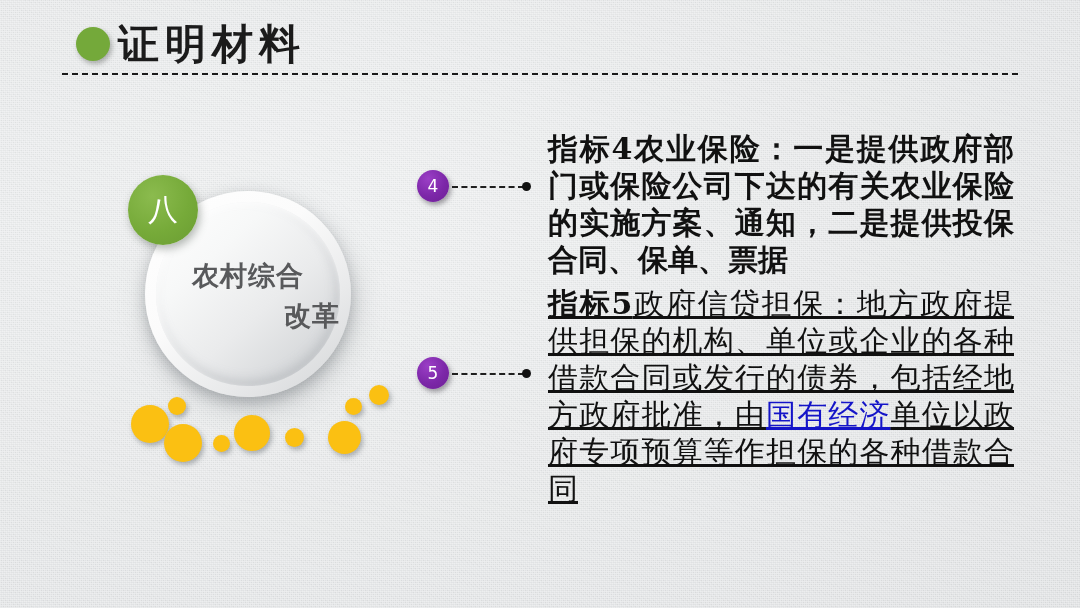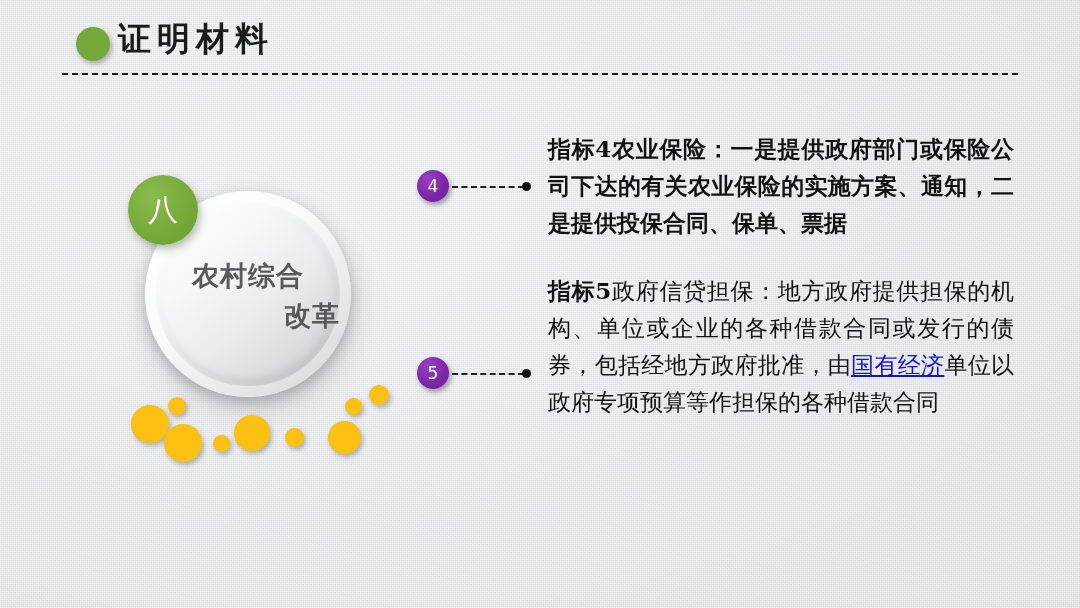--- a/index.html
+++ b/index.html
@@ -45,21 +45,21 @@
     height: 34px;
     border-radius: 50%;
     background: #74a93a;
     box-shadow: 2px 3px 5px rgba(90,95,90,.45);
   }
   #title-text {
     position: absolute;
     left: 118px;
     top: 17px;
     font-family: "DejaVu Sans", "Liberation Sans", sans-serif;
-    font-size: 33px;
+    font-size: 41px;
     font-weight: 700;
     letter-spacing: 6px;
     color: #1b1b1b;
     white-space: nowrap;
   }
   #title-rule {
     position: absolute;
     left: 62px;
     top: 73px;
     width: 956px;
@@ -168,27 +168,27 @@
     font-size: 17px;
     font-weight: 400;
   }
 
   
   .para {
     position: absolute;
     left: 548px;
     width: 466px;
     font-family: "DejaVu Serif", "Liberation Serif", serif;
-    font-size: 23px;
+    font-size: 30px;
     line-height: 37px;
     color: #111111;
     text-align: justify;
   }
   #para-1 { top: 130px; font-weight: 700; }
-  #para-2 { top: 272px; font-weight: 400; }
+  #para-2 { top: 285px; font-weight: 400; text-decoration: underline; }
   .para .lead { font-weight: 700; }
   .para .link {
     color: #1414c8;
     text-decoration: underline;
   }
 </style>
 </head>
 <body>
 
 <div id="slide">

